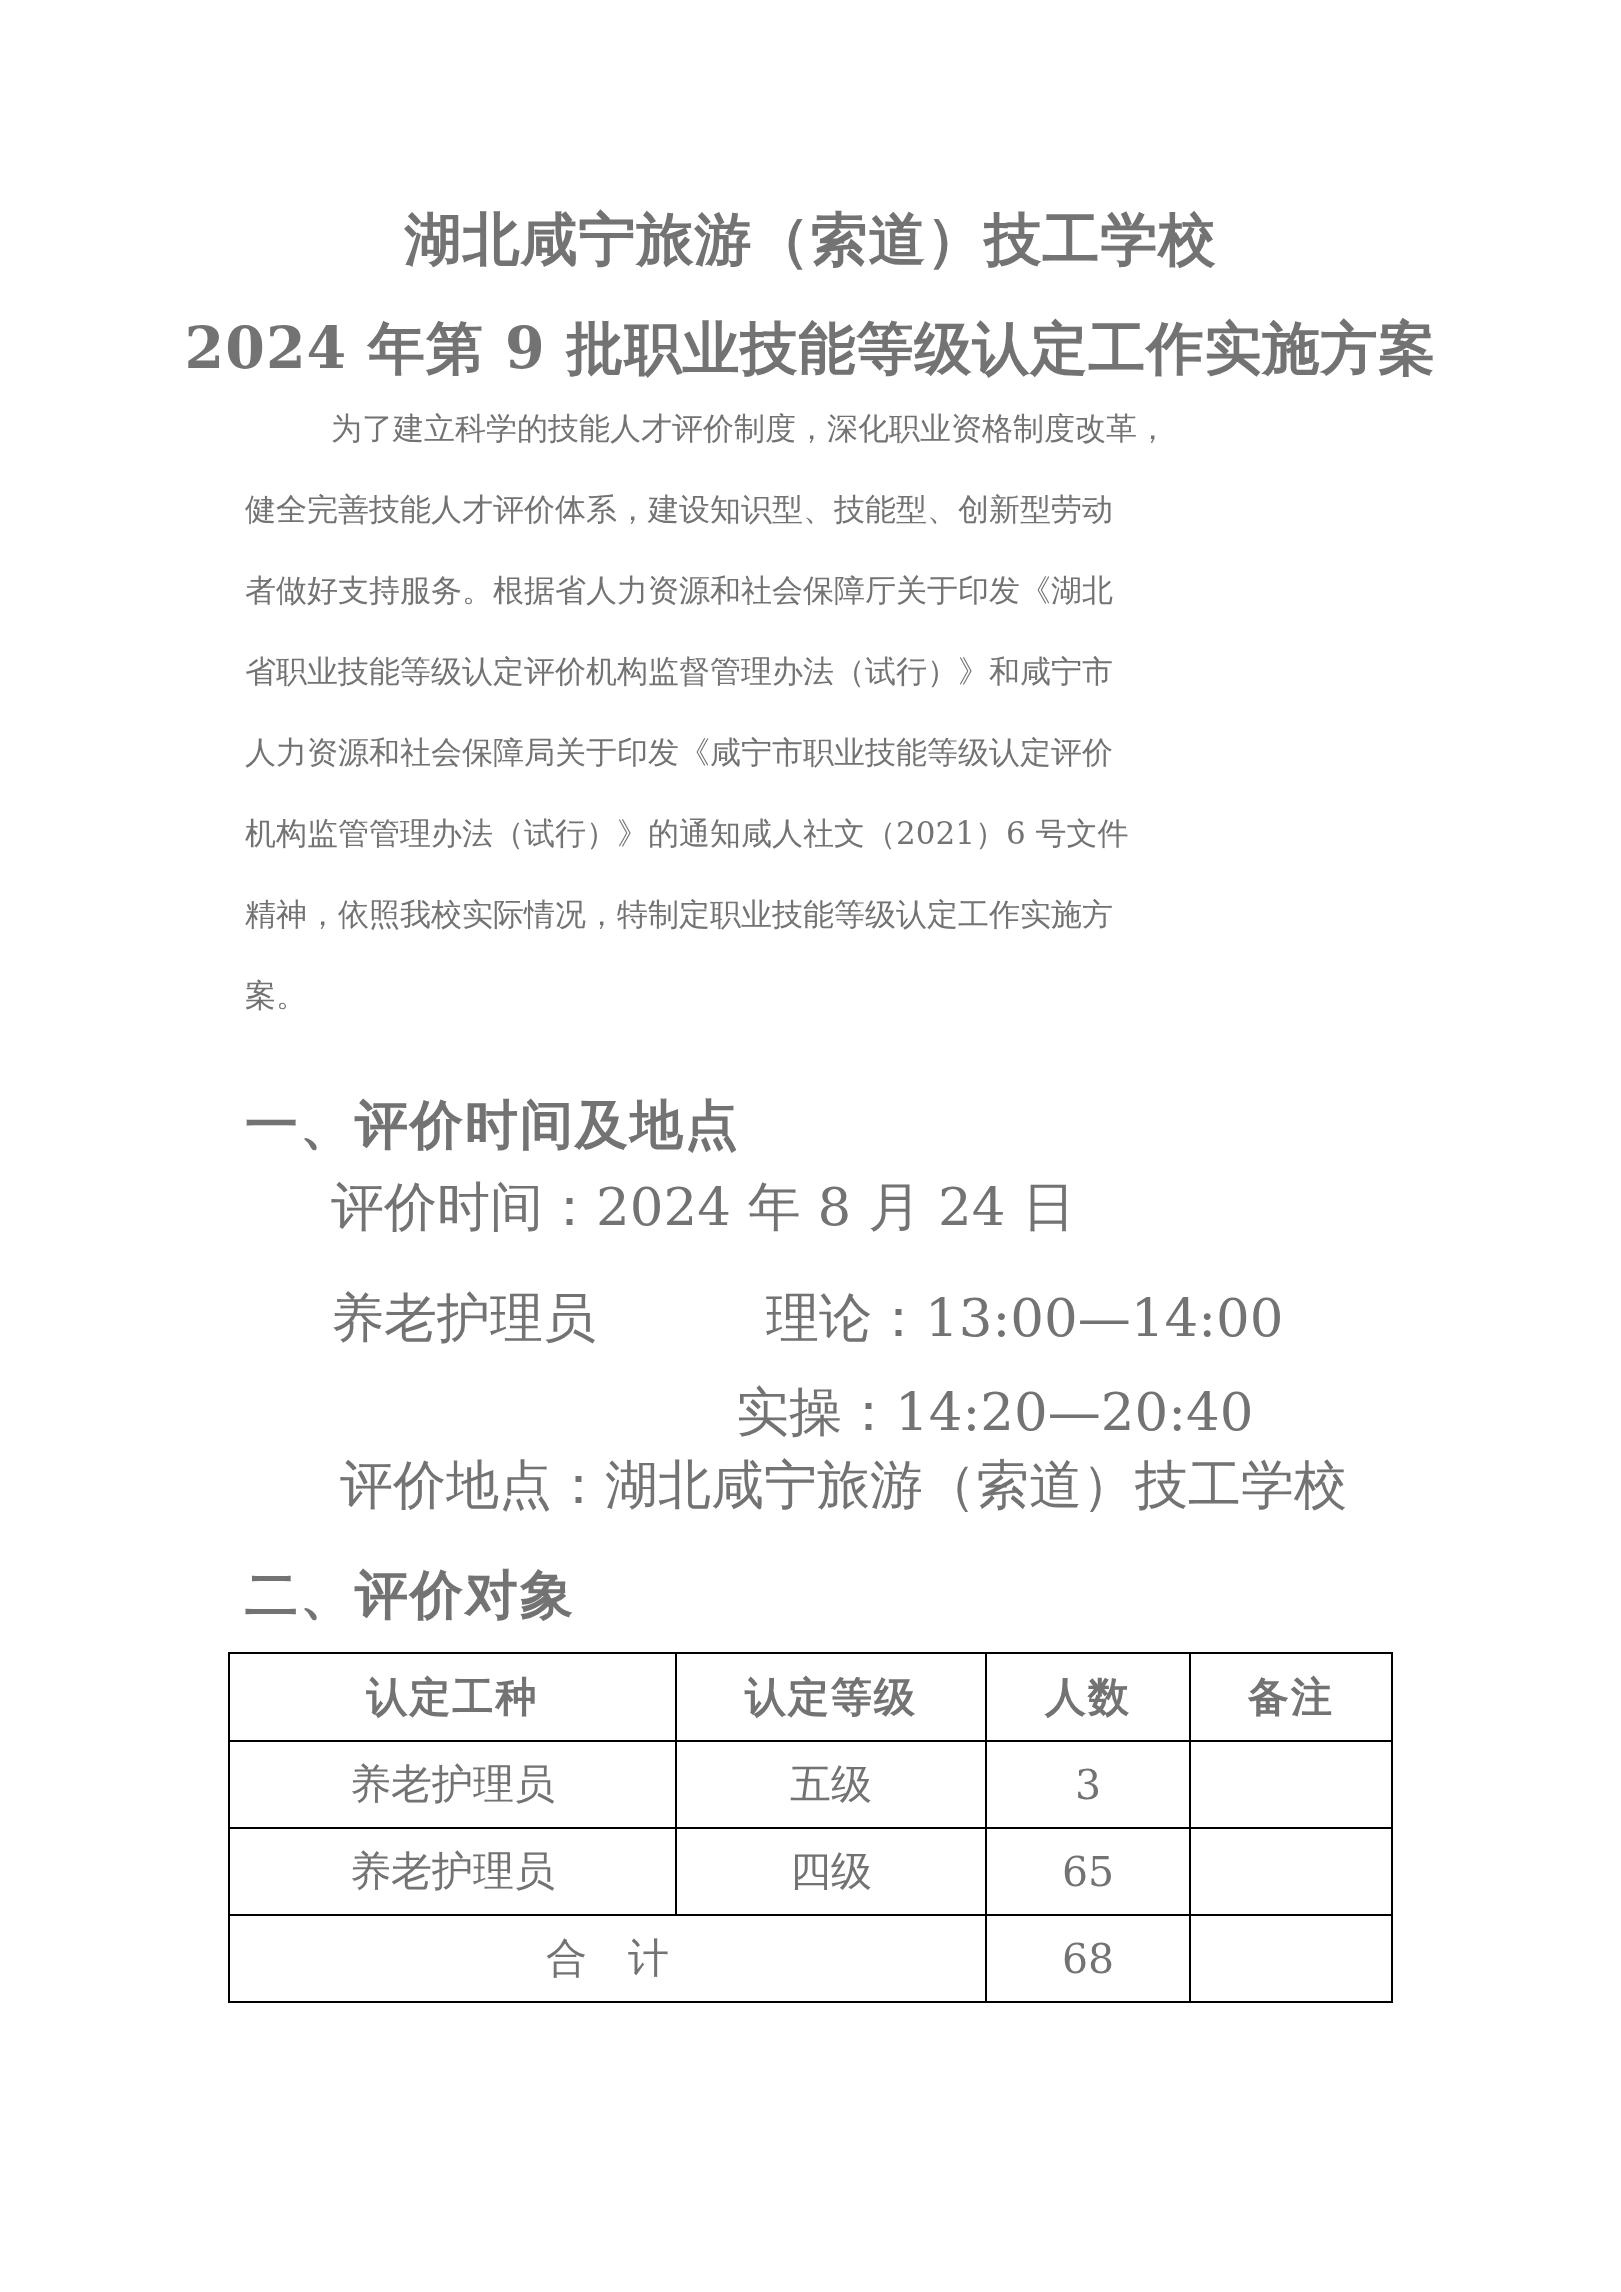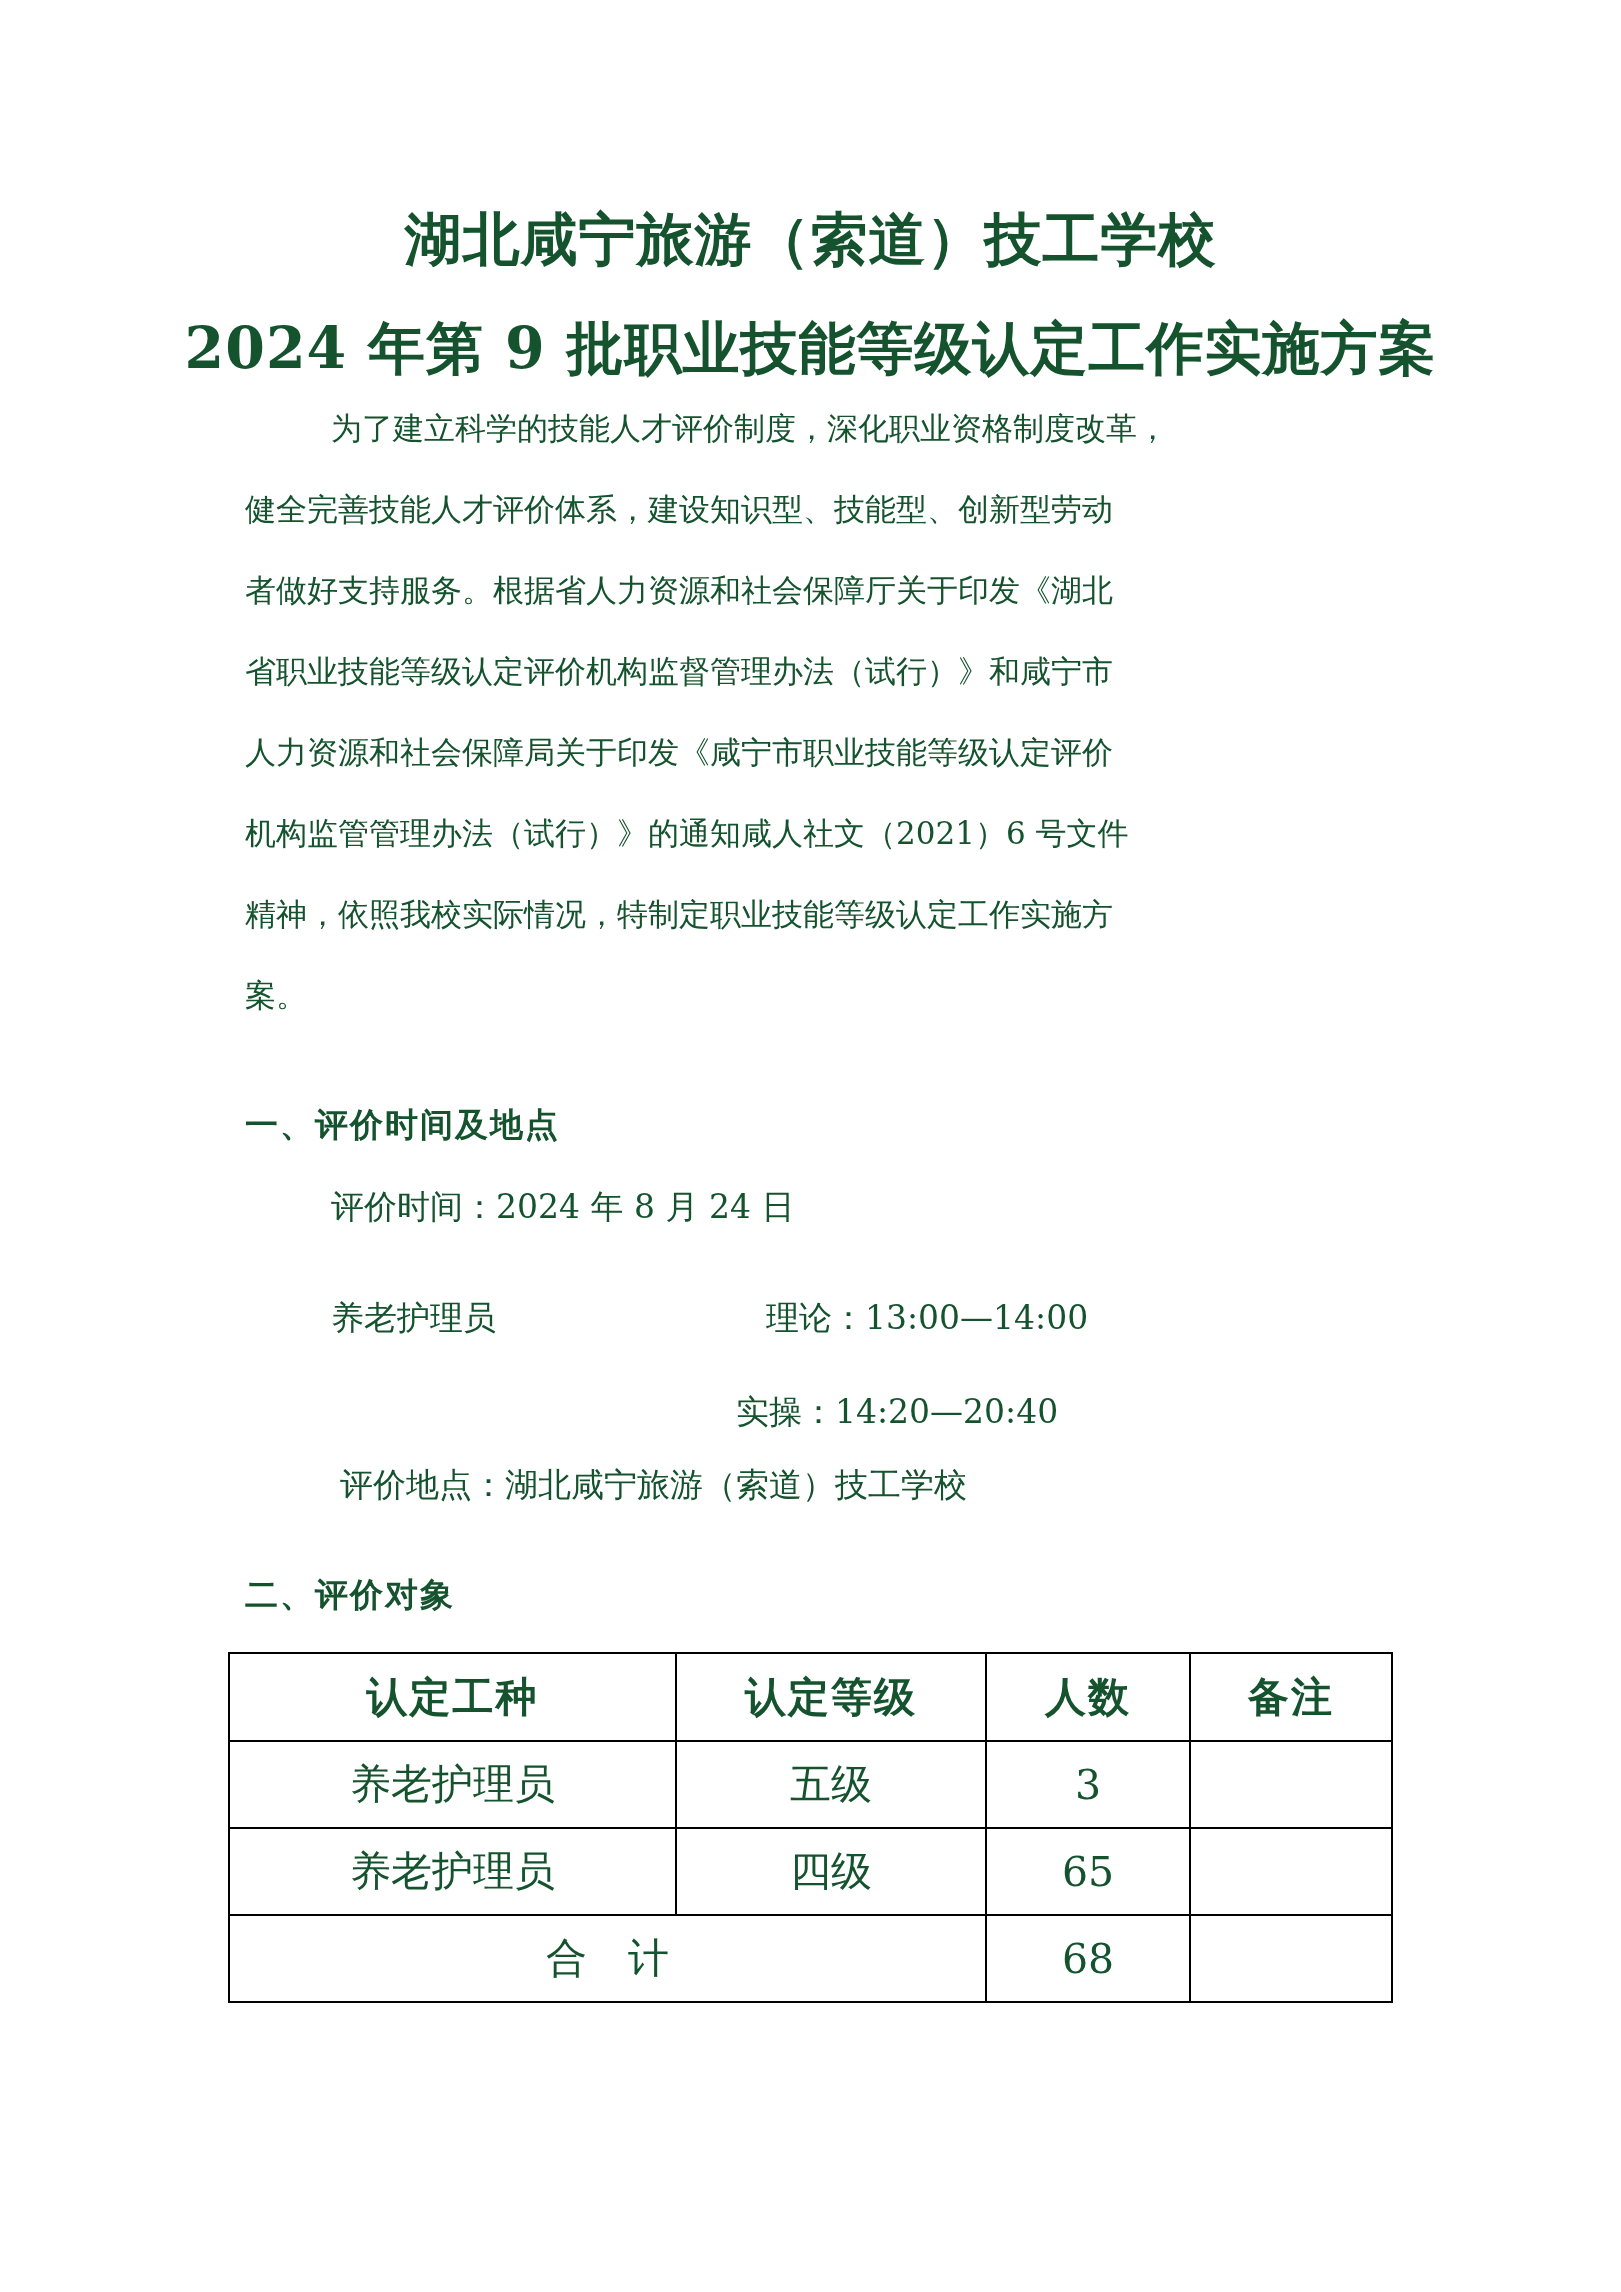--- a/index.html
+++ b/index.html
@@ -2,21 +2,21 @@
 <html><head>
 <meta charset="utf-8">
 <style>
   * { margin: 0; padding: 0; box-sizing: border-box; }
   html, body { background: #ffffff; }
   .page {
     position: relative;
     width: 1621px;
     height: 2293px;
     background: #ffffff;
-    color: #14532d;
+    color: #737373;
     font-family: "DejaVu Serif", serif;
     overflow: hidden;
   }
   .doc-title {
     position: absolute;
     left: 0;
     width: 100%;
     text-align: center;
     font-size: 57px;
     font-weight: 700;
@@ -34,21 +34,21 @@
     font-size: 31px;
     line-height: 81px;
   }
   .intro .para-line {
     height: 81px;
     white-space: nowrap;
   }
   .intro .para-line.first { text-indent: 86px; }
   .abs-line {
     position: absolute;
-    font-size: 33px;
+    font-size: 53px;
     line-height: 45px;
     height: 45px;
     white-space: nowrap;
   }
   .section-heading {
     font-weight: 700;
     font-family: "DejaVu Sans", sans-serif;
     letter-spacing: 2px;
   }
   .targets-table {

